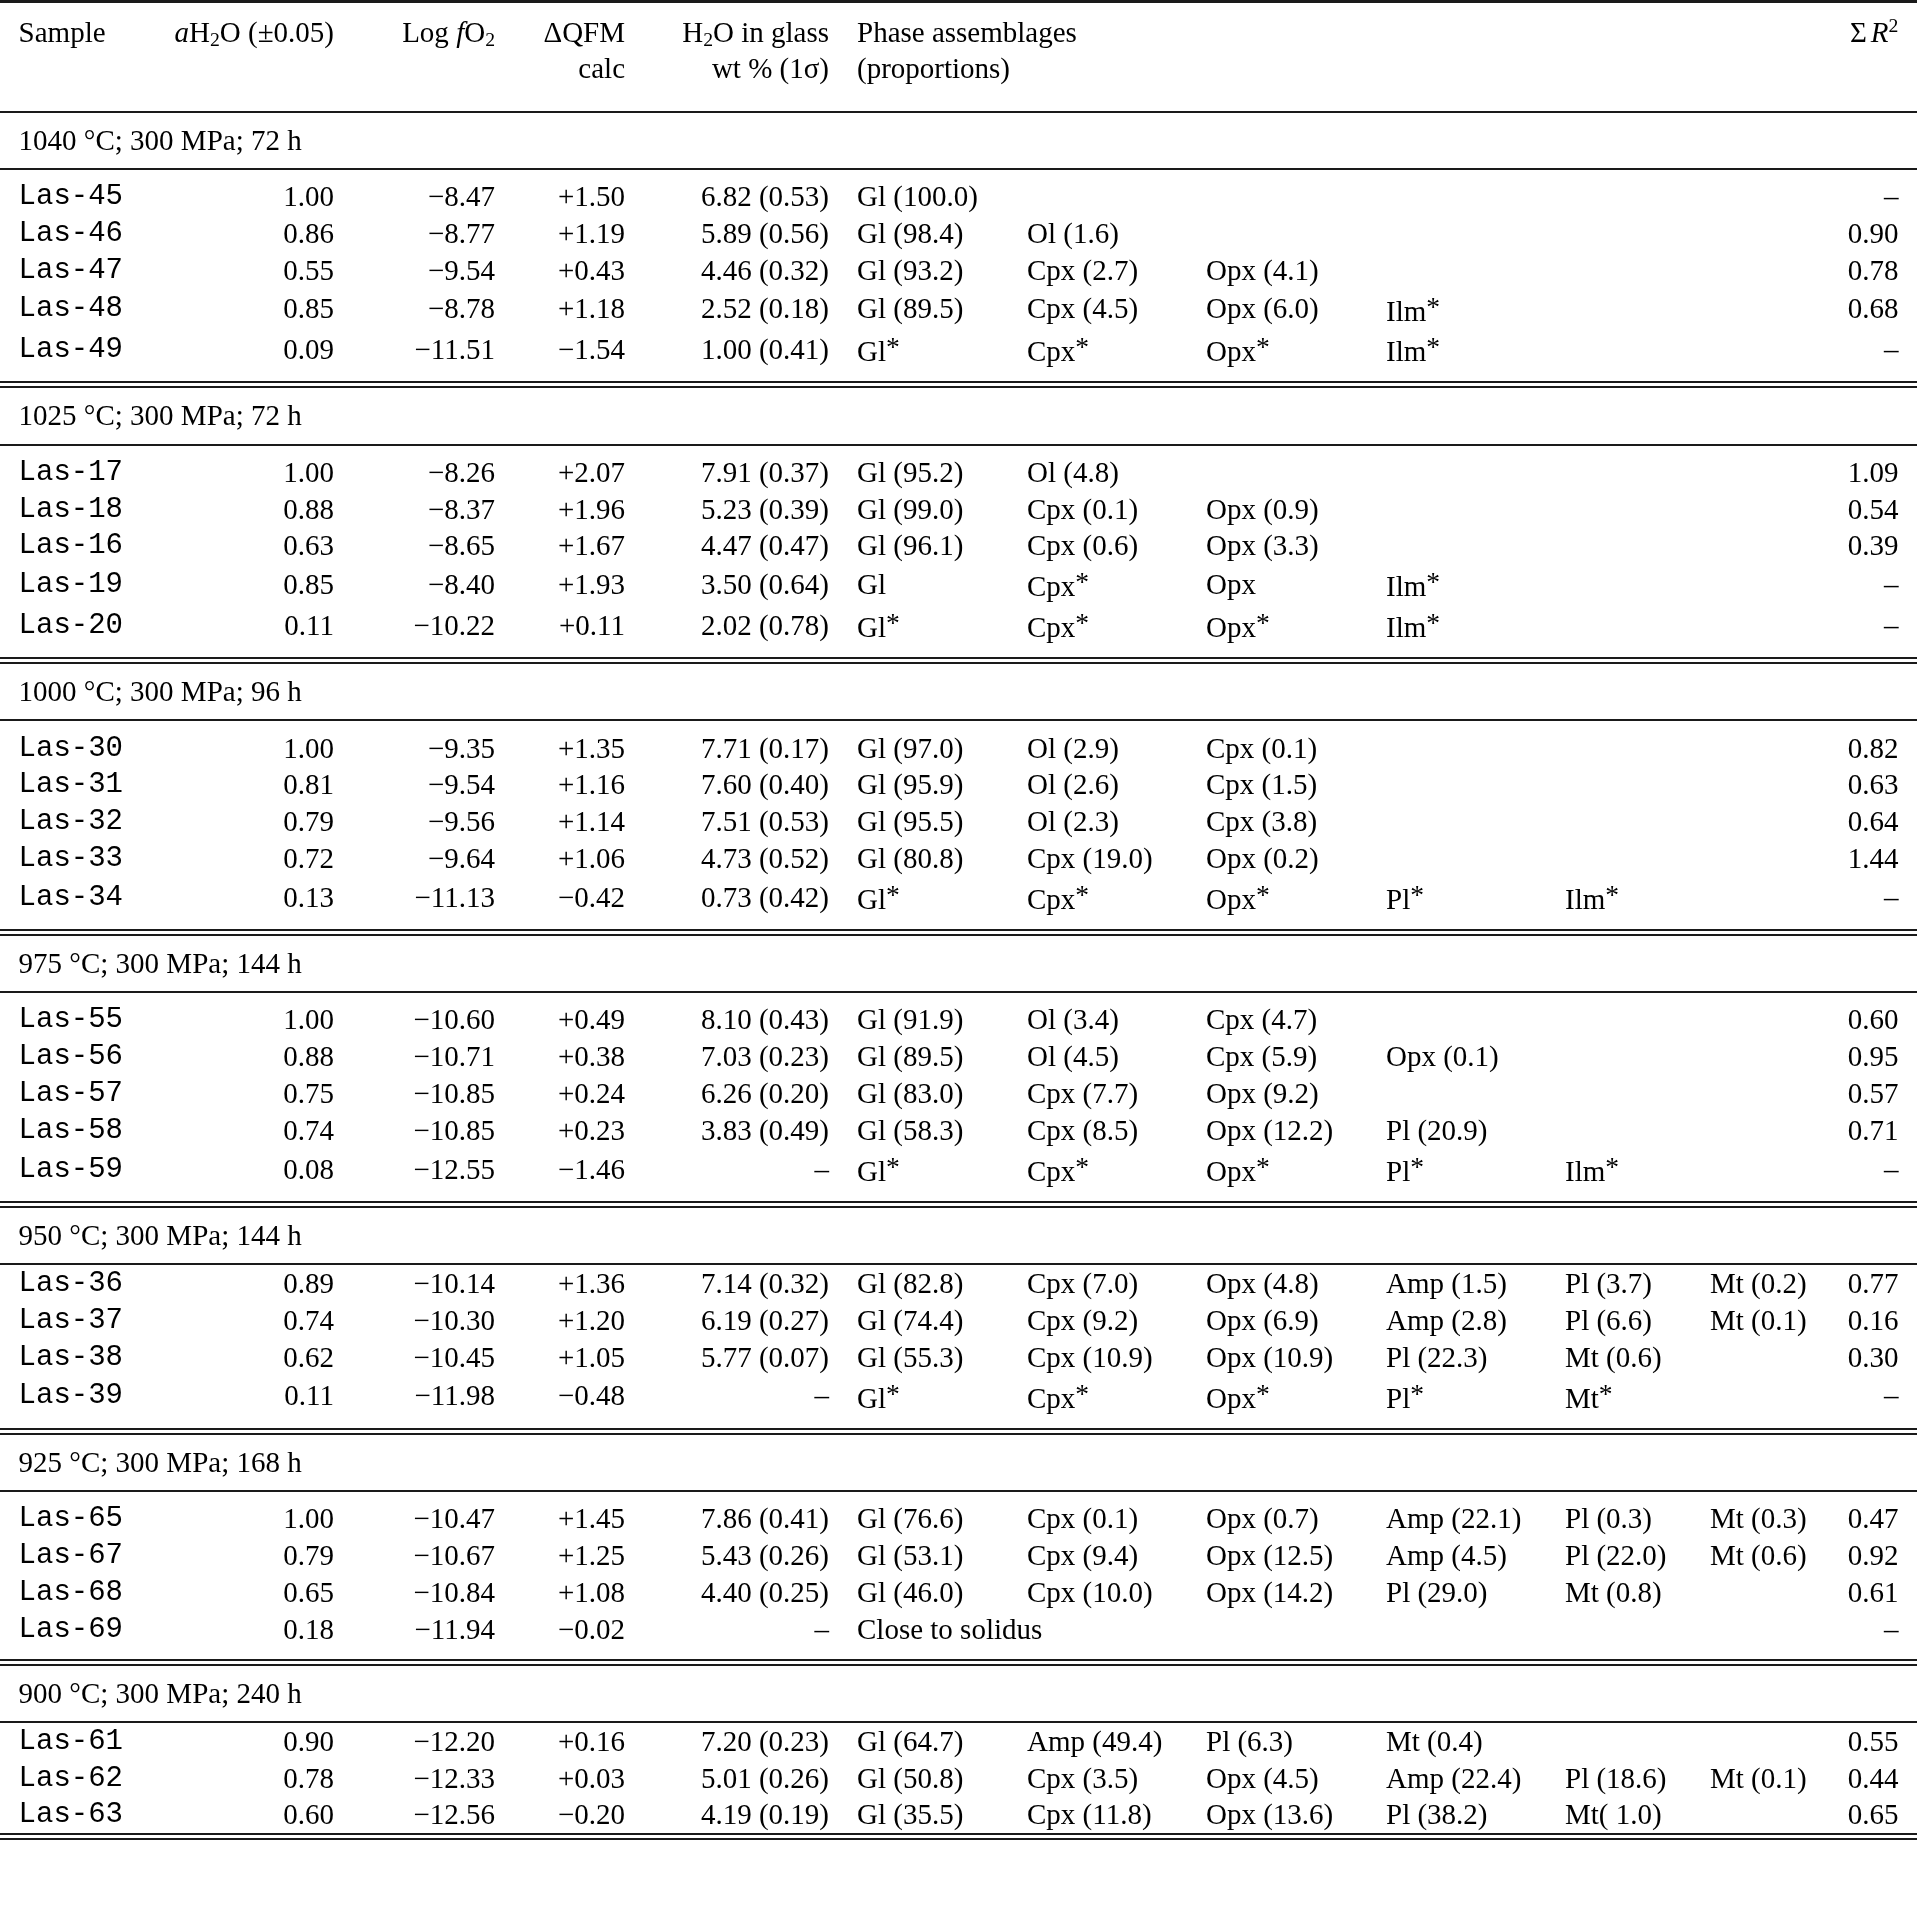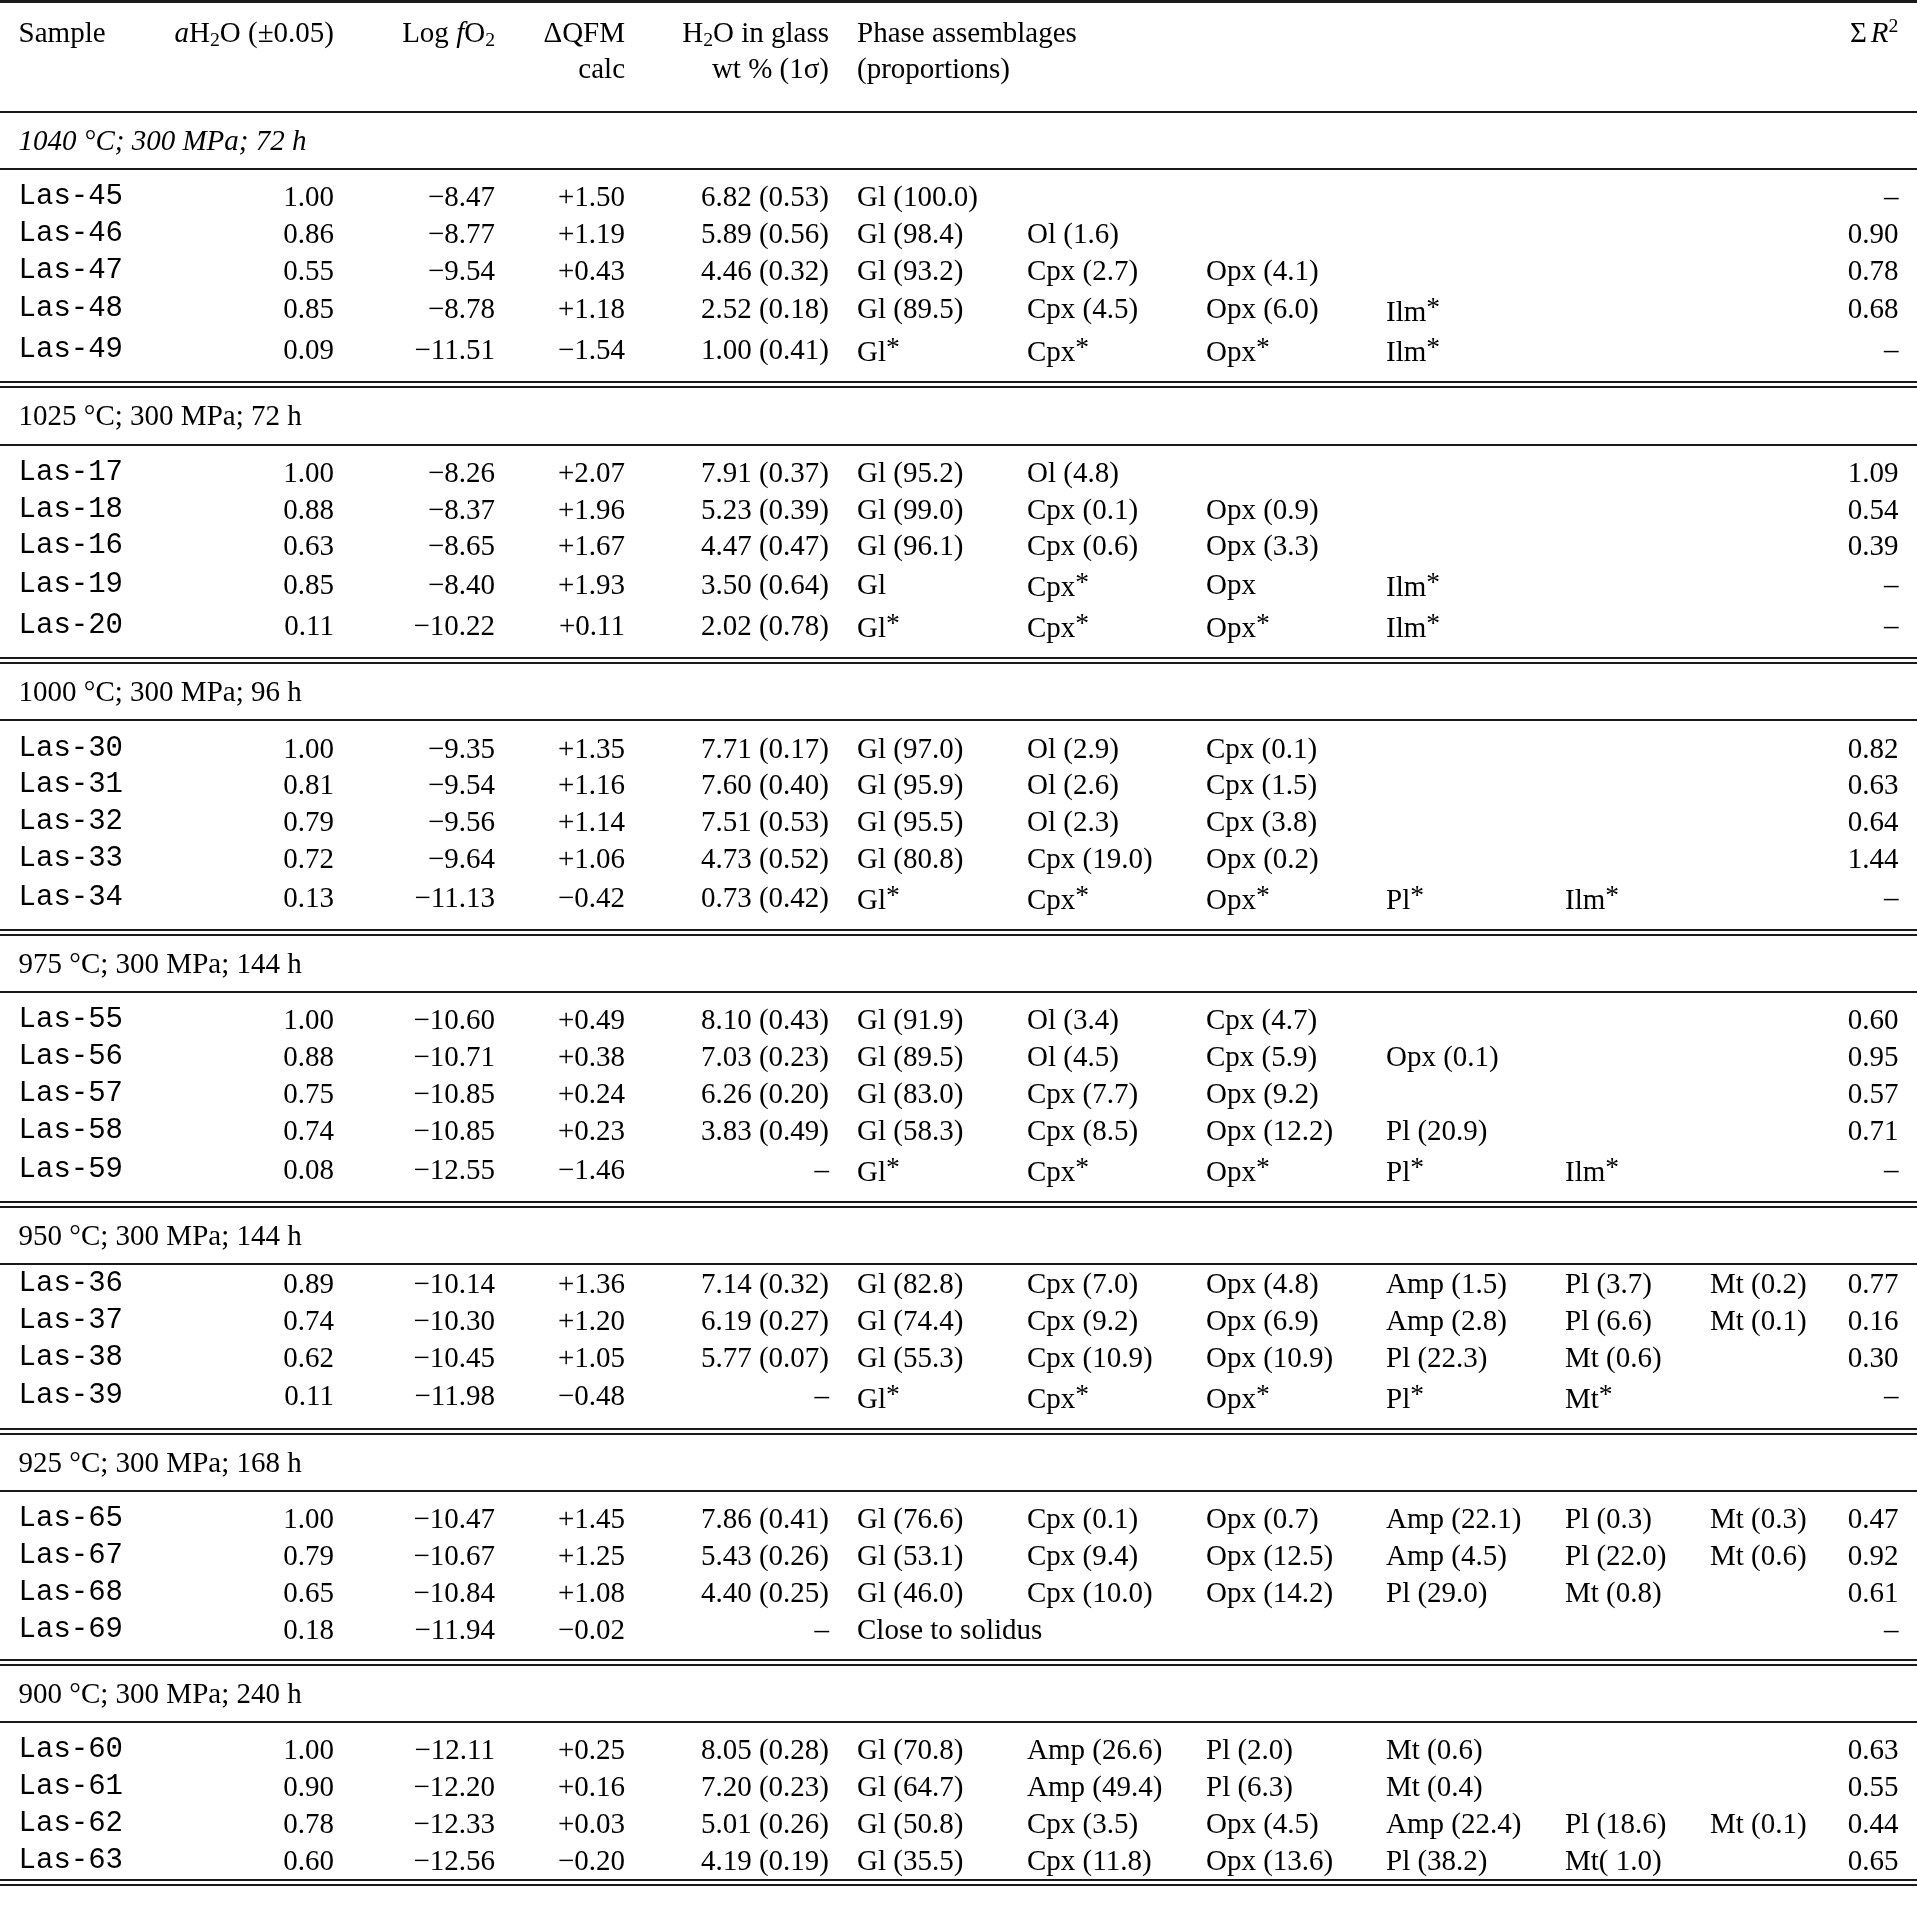--- a/index.html
+++ b/index.html
@@ -34,21 +34,21 @@
   th.th-sr2    { text-align: right; padding-right: 18.6px; }
   .line2 { display: block; }
 
   tr.section-row td {
     text-align: left;
     padding: 11px 0 11px 18.6px;
     border-top: 7.4px double #1a1a1a;
     border-bottom: 2.8px solid #1a1a1a;
     line-height: 1.15;
   }
-  tbody.first-section tr.section-row td { border-top: none; font-style: italic; }
+  tbody.first-section tr.section-row td { border-top: none; }
 
   td {
     padding: 1.9px 0;
     line-height: 1.14;
     white-space: nowrap;
     overflow: visible;
   }
   tr.row-first td { padding-top: 10.2px; }
   tr.row-last  td { padding-bottom: 13px; }
 
@@ -507,34 +507,20 @@
         <td class="num">−0.02</td>
         <td class="num">–</td>
         <td class="phase p1" colspan="6">Close to solidus</td>
         <td class="c-sr2">–</td>
       </tr>
     </tbody>
     <tbody>
       <tr class="section-row">
         <td colspan="12">900 °C; 300 MPa; 240 h</td>
       </tr>
-      <tr class="row-first">
-        <td class="c-sample">Las-60</td>
-        <td class="num">1.00</td>
-        <td class="num">−12.11</td>
-        <td class="num">+0.25</td>
-        <td class="num">8.05 (0.28)</td>
-        <td class="phase p1">Gl (70.8)</td>
-        <td class="phase">Amp (26.6)</td>
-        <td class="phase">Pl (2.0)</td>
-        <td class="phase">Mt (0.6)</td>
-        <td class="phase"></td>
-        <td class="phase"></td>
-        <td class="c-sr2">0.63</td>
-      </tr>
       <tr>
         <td class="c-sample">Las-61</td>
         <td class="num">0.90</td>
         <td class="num">−12.20</td>
         <td class="num">+0.16</td>
         <td class="num">7.20 (0.23)</td>
         <td class="phase p1">Gl (64.7)</td>
         <td class="phase">Amp (49.4)</td>
         <td class="phase">Pl (6.3)</td>
         <td class="phase">Mt (0.4)</td>

